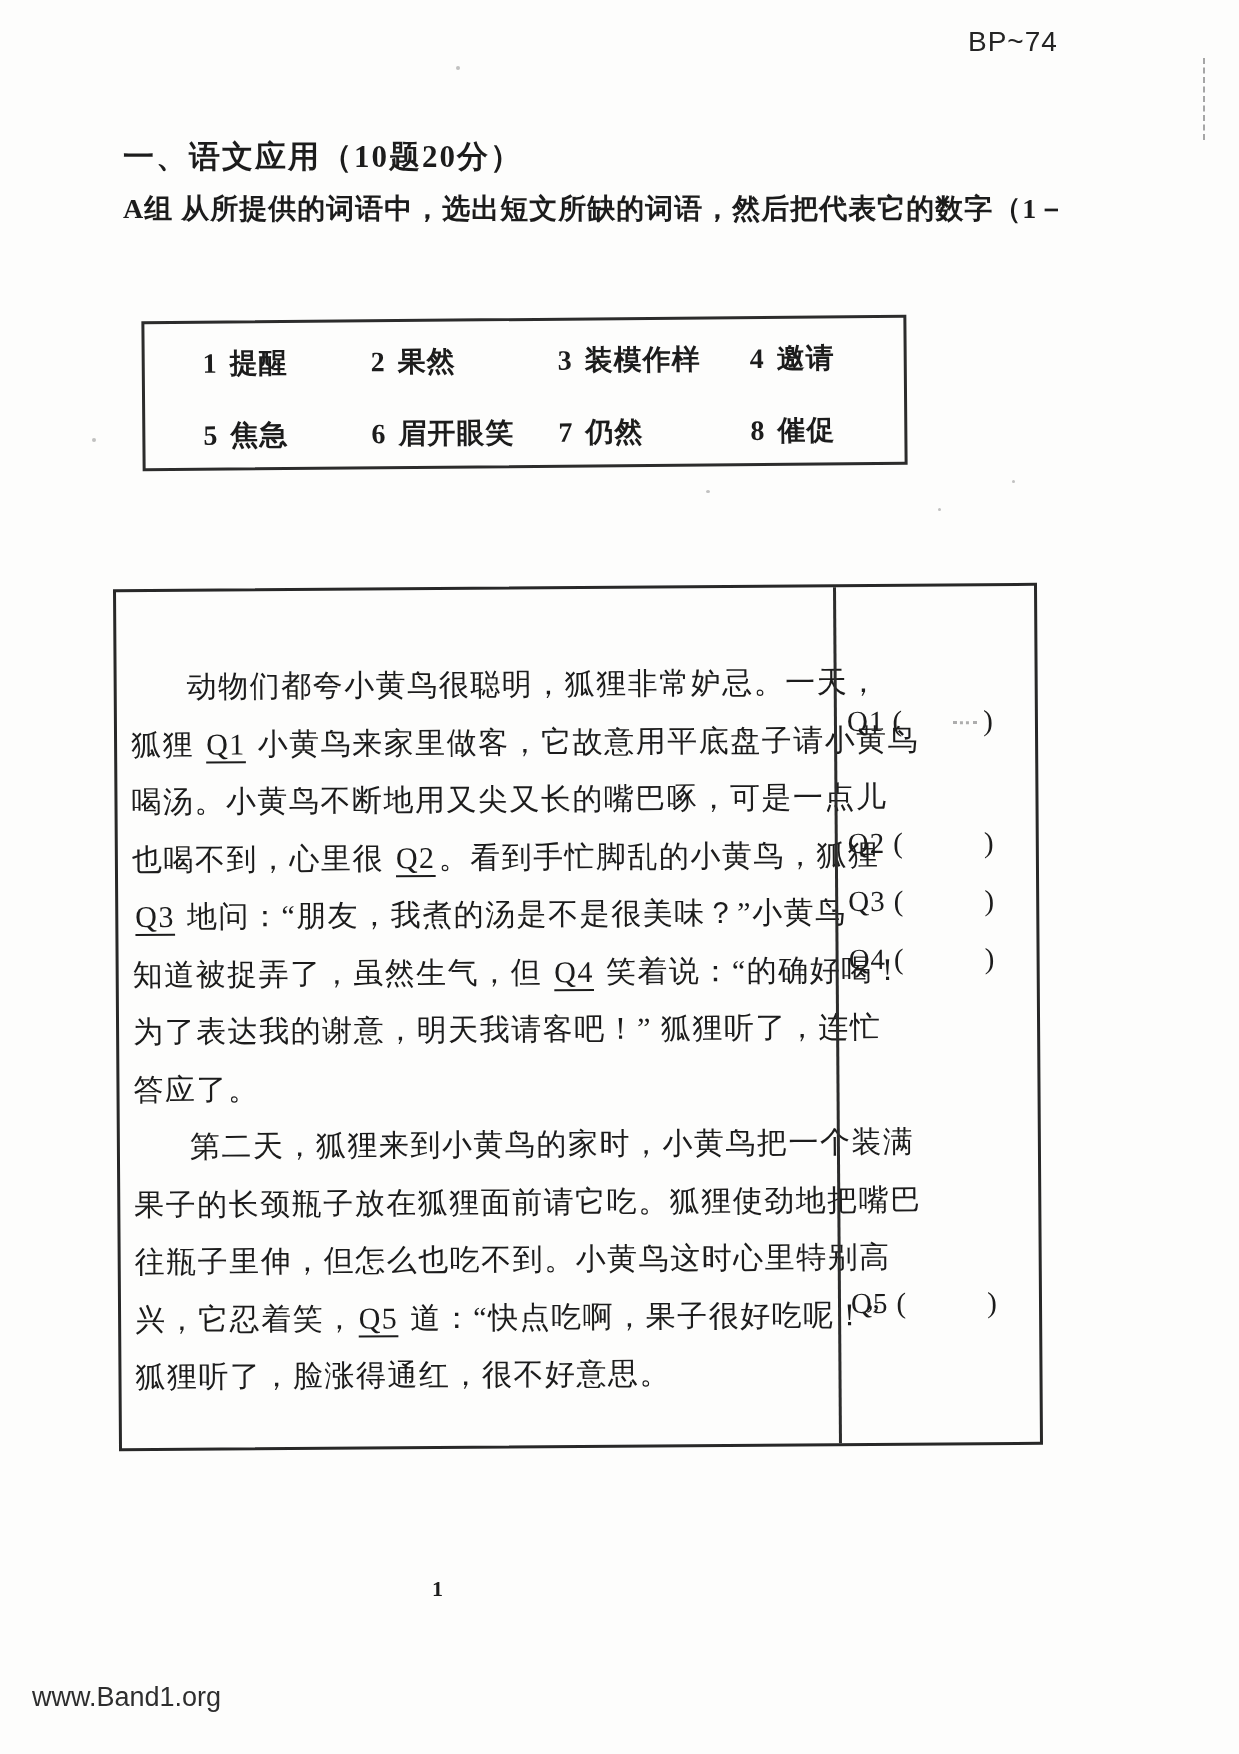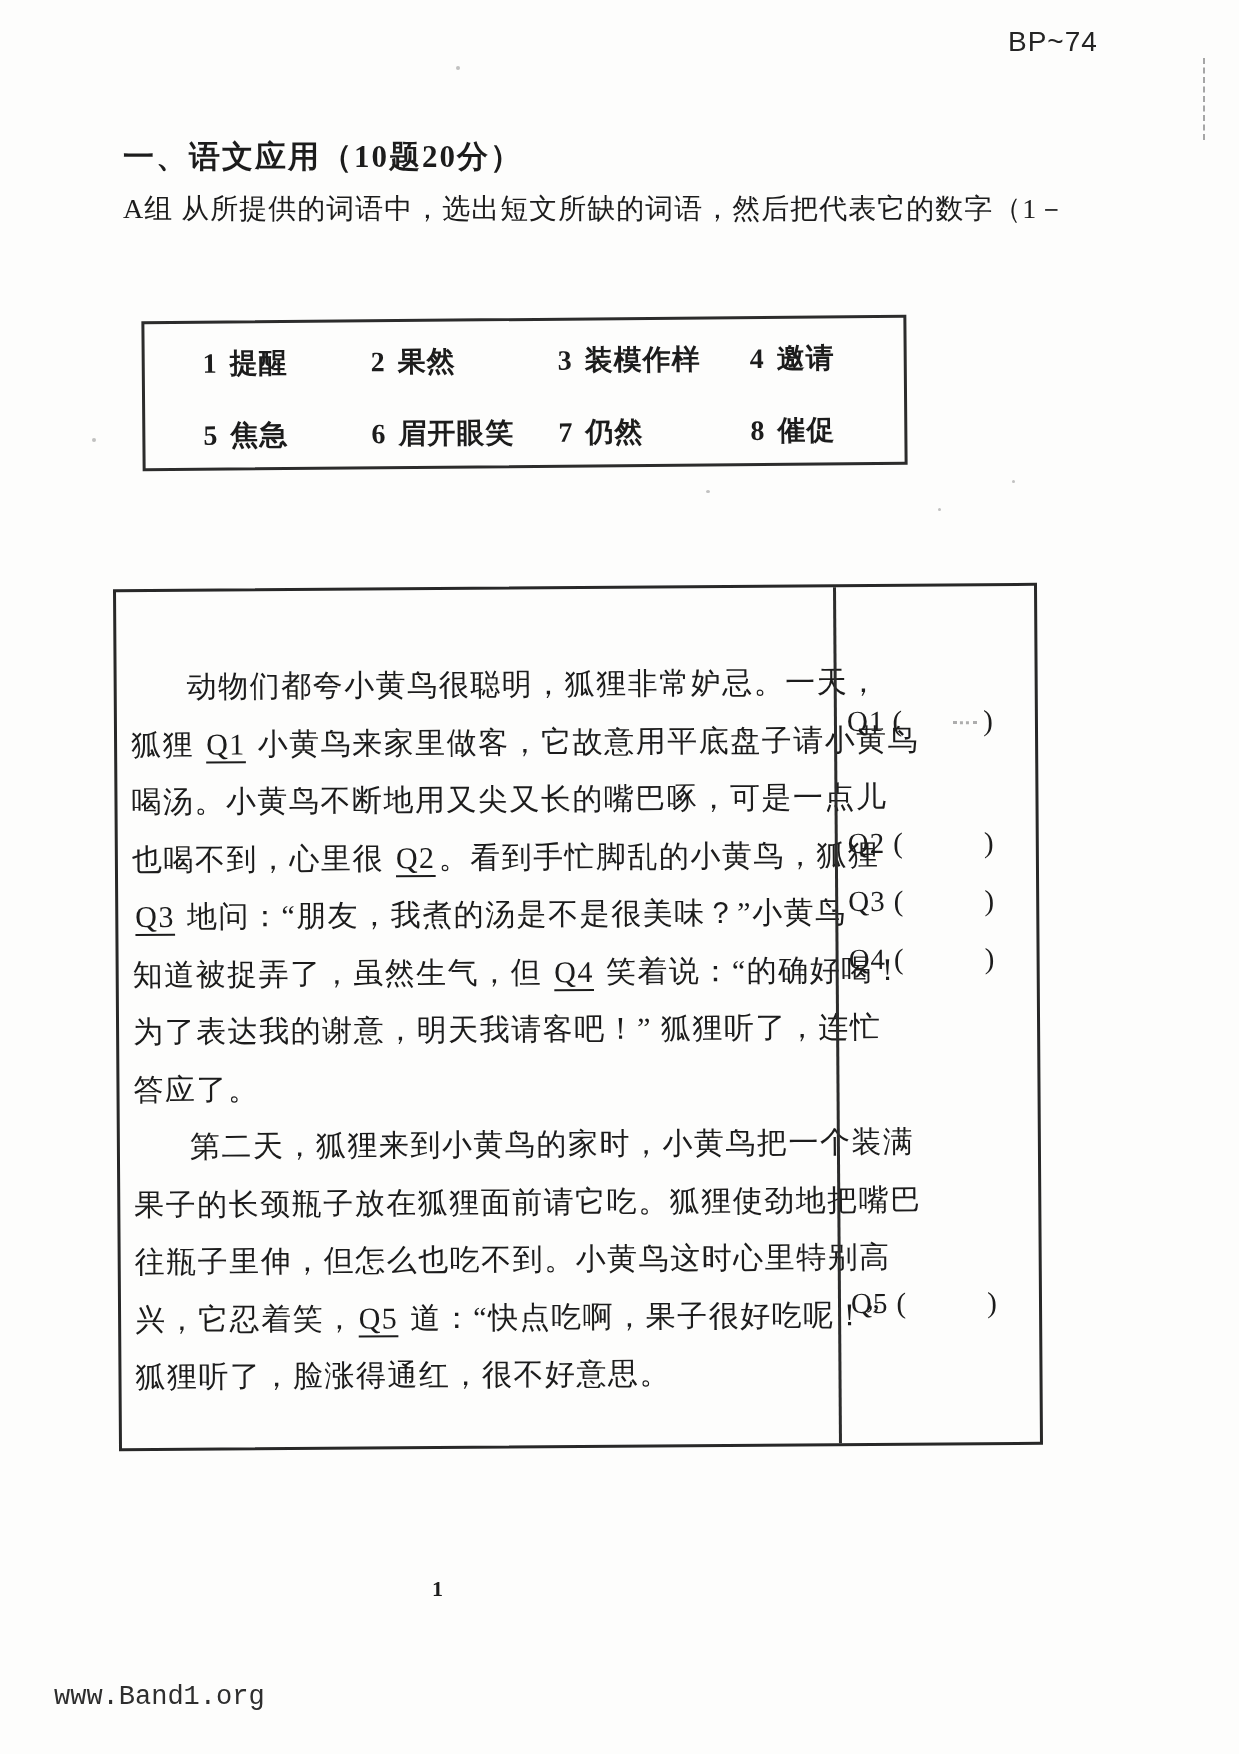--- a/index.html
+++ b/index.html
@@ -3,29 +3,29 @@
 <meta charset="utf-8">
 <style>
   html,body{margin:0;padding:0;background:#e8e8e6;}
   .page{
     position:relative;width:1239px;height:1754px;margin:0 auto;
     background:#fdfdfc;overflow:hidden;color:#1c1c1c;
     font-family:"Liberation Serif","DejaVu Serif",serif;
   }
   
   .code{
-    position:absolute;left:1008px;top:26px;font-size:28px;letter-spacing:1px;
+    position:absolute;left:968px;top:26px;font-size:28px;letter-spacing:1px;
     font-family:"Liberation Sans","DejaVu Sans",sans-serif;color:#242424;
   }
   .edge-dash{position:absolute;left:1203px;top:58px;height:82px;border-left:2px dashed #8a8a8a;opacity:.75;}
   
   .heading{
     position:absolute;left:123px;top:136px;font-size:31px;font-weight:700;letter-spacing:2px;
   }
-  .instr{position:absolute;left:123px;width:1010px;font-size:28px;font-weight:400;letter-spacing:1px;}
+  .instr{position:absolute;left:123px;width:1010px;font-size:28px;font-weight:700;letter-spacing:1px;}
   .instr.l1{top:190px;}
   .instr.l2{top:237px;}
   
   .wordbank{
     position:absolute;left:142px;top:318px;width:765px;height:150px;
     border:3px solid #2c2c2c;transform:rotate(-0.5deg);
     box-sizing:border-box;padding-top:4px;
   }
   .wb-row{display:grid;grid-template-columns:168px 187px 192px auto;height:72px;align-items:center;padding-left:58px;}
   .wb-item{font-size:28px;font-weight:600;letter-spacing:1px;white-space:nowrap;}
@@ -54,22 +54,22 @@
     position:absolute;left:10px;font-size:29px;letter-spacing:1px;white-space:nowrap;
     display:flex;align-items:baseline;
   }
   .aitem .alabel{margin-right:8px;}
   .aitem .agap{display:inline-block;width:80px;position:relative;}
   .a1{top:118px;} .a2{top:240px;} .a3{top:298px;} .a4{top:356px;} .a5{top:700px;}
   .pencil{position:absolute;right:6px;bottom:6px;width:24px;border-bottom:3px dotted #9a9a9a;opacity:.8;}
   
   .pagenum{position:absolute;left:432px;top:1576px;font-size:22px;font-weight:700;}
   .watermark{
-    position:absolute;left:54px;top:1682px;font-size:27px;color:#2e2e2e;
-    font-family:Liberation Mono, monospace;
+    position:absolute;left:32px;top:1682px;font-size:27px;color:#2e2e2e;
+    font-family:Liberation Sans, sans-serif;
   }
   
   .speckle{position:absolute;background:#8f8f8f;border-radius:50%;opacity:.55;}
 </style>
 </head>
 <body>
 
 <div class="page">
 
   <div class="code">BP~74</div>

